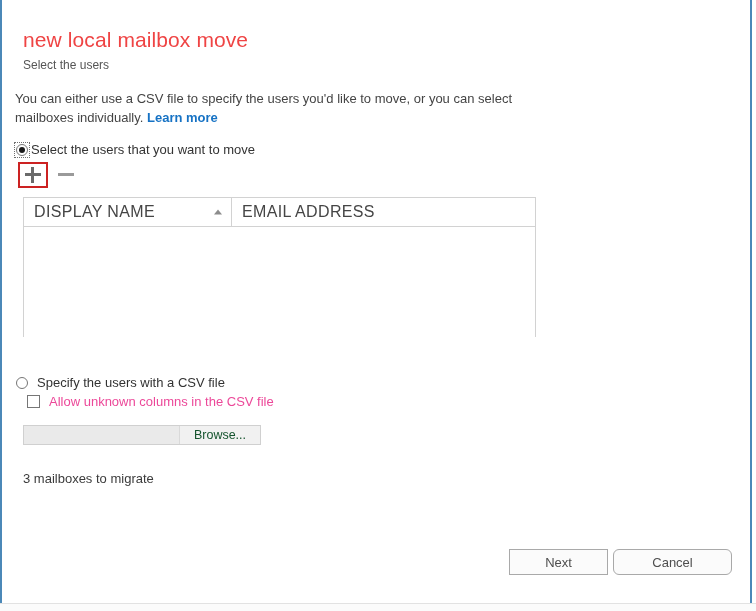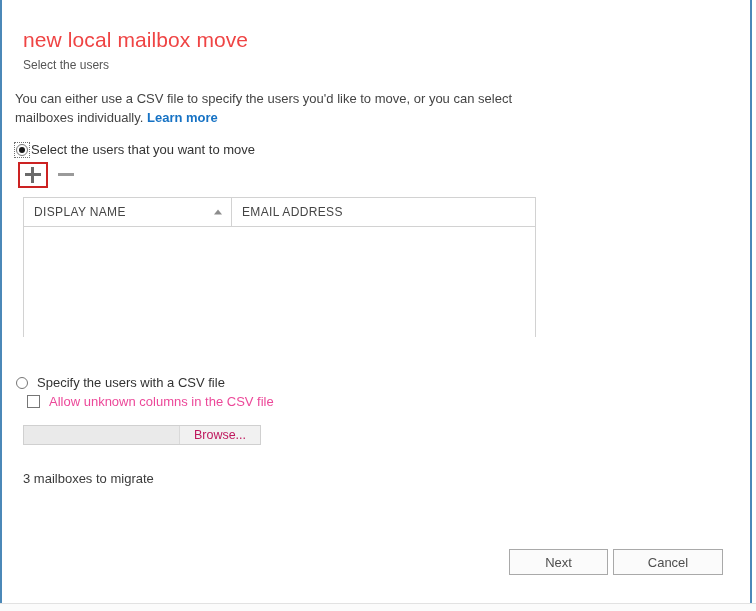--- a/index.html
+++ b/index.html
@@ -210,21 +210,21 @@
   }
   .grid-head {
     display: flex;
     height: 28px;
     border-bottom: 1px solid #d2d2d2;
     background: #ffffff;
   }
   .grid-th {
     display: flex;
     align-items: center;
-    font-size: 12px;
+    font-size: 16px;
     color: #454545;
     letter-spacing: 0.35px;
     padding-left: 10px;
     box-sizing: border-box;
     position: relative;
   }
   .grid-th.col-display {
     width: 208px;
     border-right: 1px solid #d2d2d2;
   }
@@ -288,21 +288,21 @@
     flex: 1;
     background: #eaeaea;
     border-right: 1px solid #d9d9d9;
   }
   .file-browse {
     width: 80px;
     display: flex;
     align-items: center;
     justify-content: center;
     font-size: 12.5px;
-    color: #be185d;
+    color: #14532d;
     background: #f1f1f1;
   }
 
   
   .status-line {
     position: absolute;
     left: 23px;
     top: 471px;
     font-size: 13px;
     color: #3b3b3b;
@@ -318,21 +318,21 @@
     color: #4e4e4e;
     font-family: Liberation Sans, sans-serif;
     font-size: 13px;
     display: flex;
     align-items: center;
     justify-content: center;
     box-sizing: border-box;
     cursor: default;
   }
   .btn-next   { left: 509px; top: 549px; width: 99px; }
-  .btn-cancel { left: 613px; top: 549px; width: 110px; }
+  .btn-cancel { left: 613px; top: 549px; width: 119px; border-radius: 6px; }
 </style>
 </head>
 <body>
 
 <div id="dialog-root">
 
   <div class="edge-left"></div>
   <div class="edge-right"></div>
   <div class="edge-bottom-rule"></div>
   <div class="edge-bottom-strip"></div>

